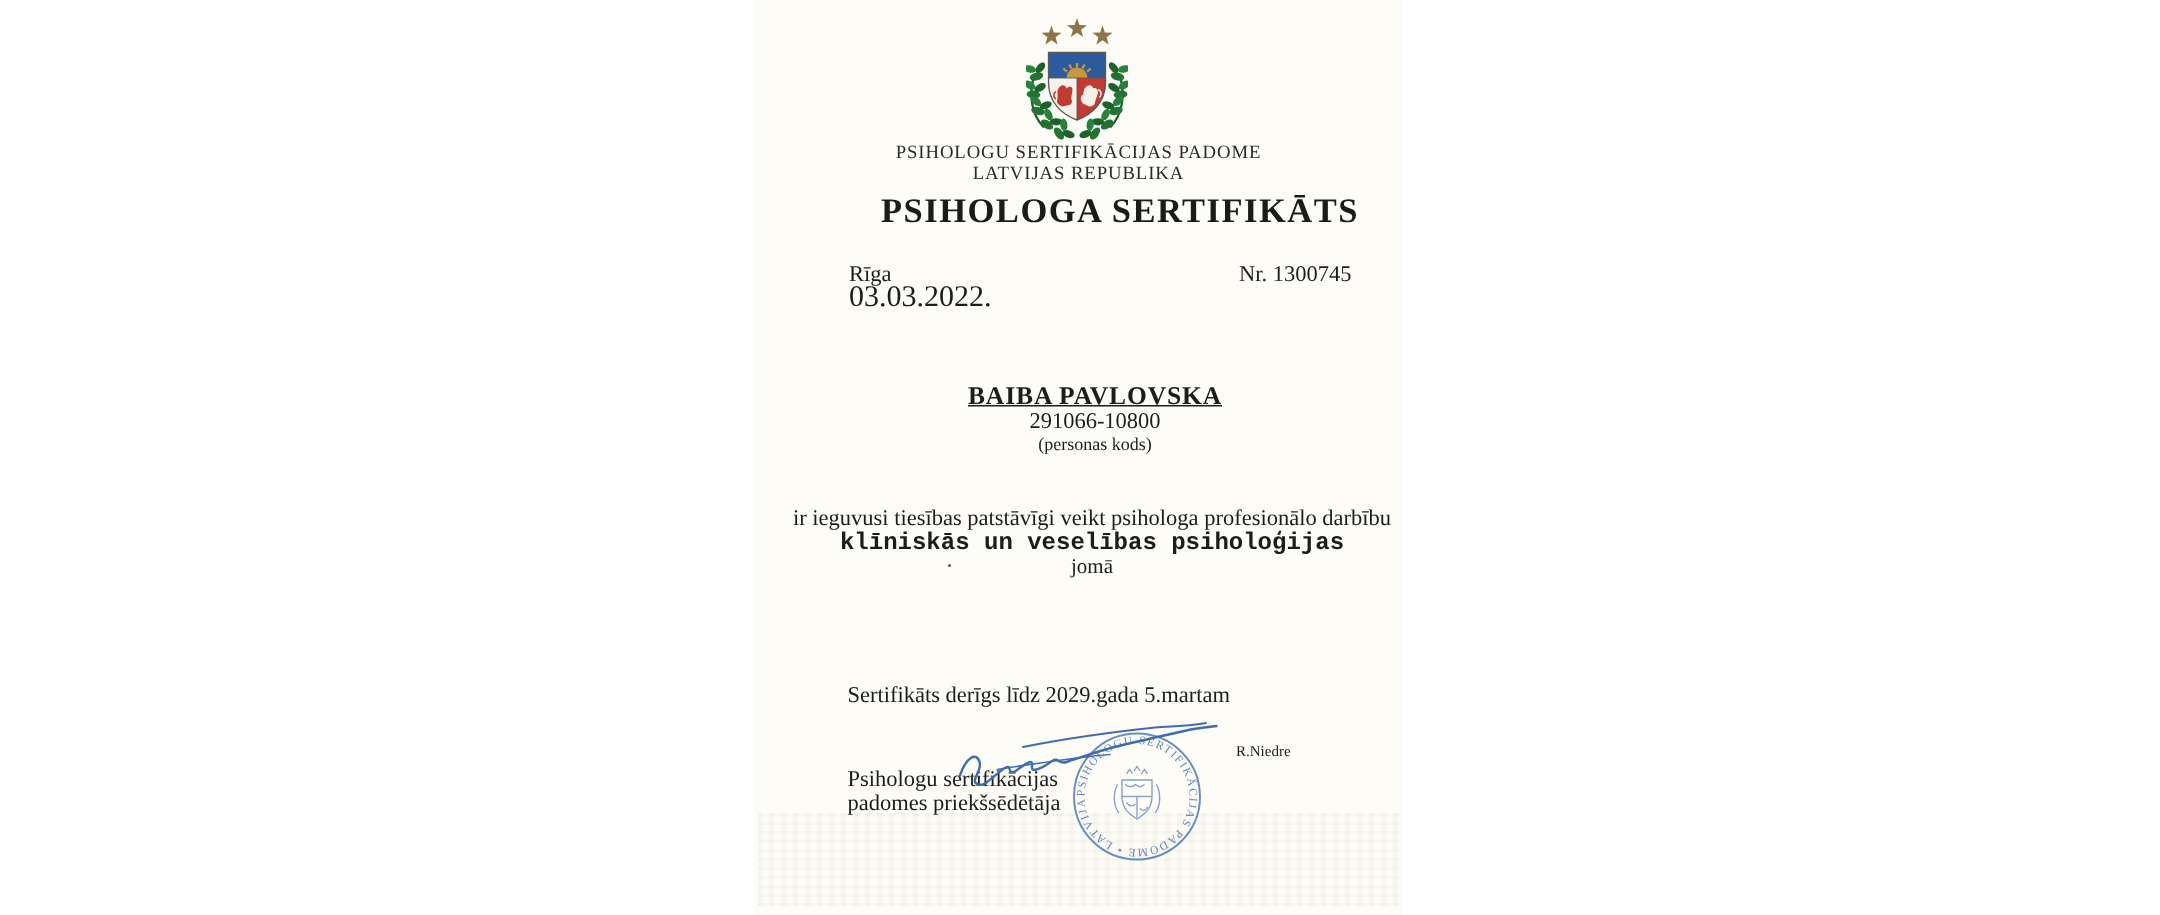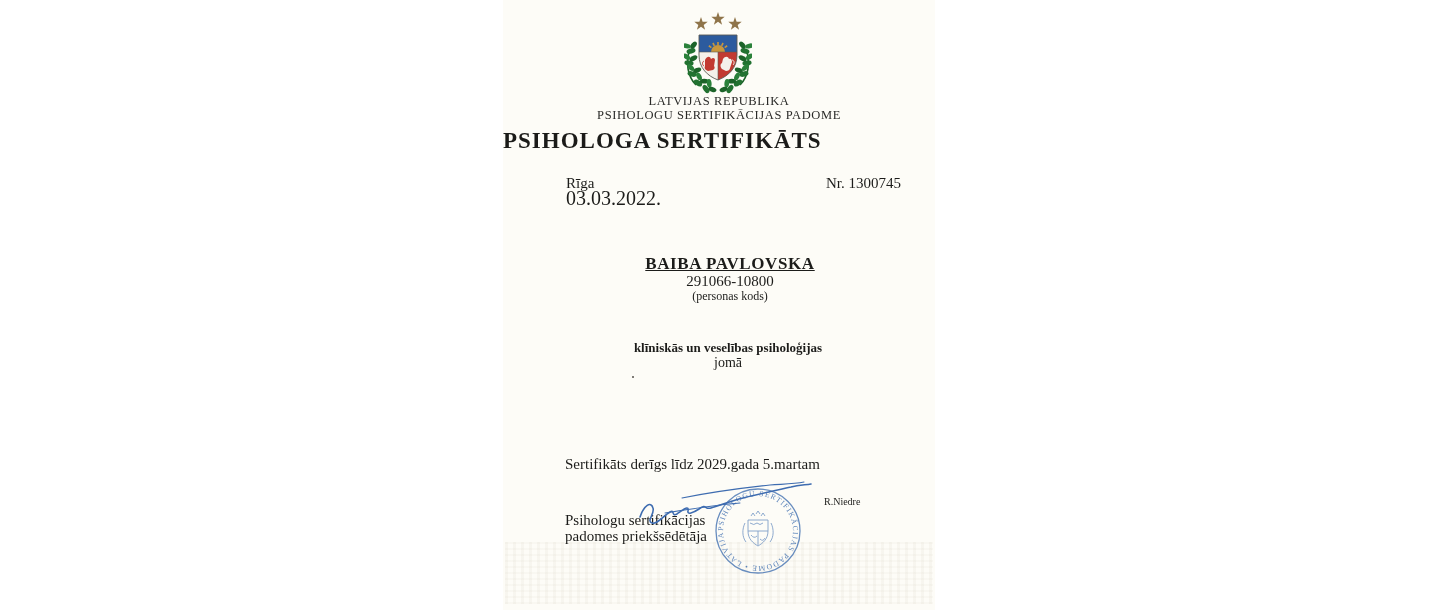--- a/index.html
+++ b/index.html
@@ -19,33 +19,33 @@
       repeating-linear-gradient(90deg, rgba(196,188,168,.10) 0 3px, rgba(255,255,255,0) 3px 8px),
       repeating-linear-gradient(0deg, rgba(205,198,180,.09) 0 2px, rgba(255,255,255,0) 2px 6px);
     pointer-events:none;
   }
   .coat{position:absolute;left:684px;top:11px;width:68px;height:86px;}
   .org-block{
     position:absolute;left:503px;top:95px;width:432px;text-align:center;
     font-size:12.5px;line-height:13.5px;letter-spacing:.6px;color:#2a2a28;
   }
   .cert-title{
-    position:absolute;left:503px;top:128px;width:432px;text-align:left;
+    position:absolute;left:474px;top:128px;width:432px;text-align:right;
     font-size:23px;font-weight:bold;letter-spacing:1px;color:#1b1b19;
   }
   .meta-place{position:absolute;left:566px;top:176px;font-size:15px;line-height:15px;}
   .meta-date{position:absolute;left:566px;top:191px;font-size:20px;line-height:15px;}
   .meta-number{position:absolute;left:826px;top:176px;font-size:15px;line-height:15px;}
   .holder-block{position:absolute;left:520px;top:255px;width:420px;text-align:center;}
   .holder-name{font-size:17px;font-weight:bold;letter-spacing:.6px;line-height:18px;text-decoration:underline;}
   .holder-code{font-size:15px;line-height:16px;}
   .holder-code-label{font-size:12px;line-height:14px;}
   .grant-block{position:absolute;left:518px;top:339px;width:420px;text-align:center;}
   .grant-line1{font-size:15px;line-height:15.5px;}
-  .grant-field{font-size:13px;font-weight:bold;line-height:15.5px;margin-top:0.5px;}
+  .grant-field{font-size:16px;font-weight:bold;line-height:15.5px;margin-top:0.5px;font-family:Liberation Mono, monospace;}
   .grant-line3{font-size:14px;line-height:15.5px;}
   .speck{position:absolute;left:632px;top:376px;width:2px;height:2px;background:#55524c;border-radius:50%;}
   .validity{position:absolute;left:565px;top:456px;font-size:15px;}
   .signer-title{position:absolute;left:565px;top:481px;font-size:15px;line-height:15.5px;margin-top:32px;}
   .signer-name{position:absolute;left:824px;top:496px;font-size:10px;}
   .seal{position:absolute;left:703px;top:476px;width:110px;height:110px;}
   .autograph{position:absolute;left:630px;top:472px;width:195px;height:58px;z-index:3;}
 </style>
 </head>
 <body>
@@ -104,37 +104,38 @@
 
     <path d="M39,48 c2,-3 5,-3 6,0 c2,-1 3,1 3,3 l-2,6 c0,2 -2,3 -4,3 l-4,-2 c-2,-2 -2,-5 0,-6 z" fill="#f4f1ea"></path>
     <path d="M48,49 c2,0 3,3 1,5" fill="none" stroke="#f4f1ea" stroke-width="1"></path>
     <path d="M15,24 h38 v20 c0,13 -8.5,21 -19,25 c-10.5,-4 -19,-12 -19,-25 z" fill="none" stroke="#5a5a52" stroke-width="0.9"></path>
     <line x1="34" y1="41" x2="34" y2="69" stroke="#5a5a52" stroke-width="0.6"></line>
     <line x1="15" y1="41" x2="53" y2="41" stroke="#5a5a52" stroke-width="0.6"></line>
   </g>
 </svg>
 
 <div class="org-block">
+  <div>PSIHOLOGU SERTIFIKĀCIJAS PADOME</div>
   <div>LATVIJAS REPUBLIKA</div>
-  <div>PSIHOLOGU SERTIFIKĀCIJAS PADOME</div>
 </div>
 
 <div class="cert-title">PSIHOLOGA SERTIFIKĀTS</div>
 
 <div class="meta-place">Rīga</div>
 <div class="meta-date">03.03.2022.</div>
 <div class="meta-number">Nr. 1300745</div>
 
 <div class="holder-block">
   <div class="holder-name">BAIBA PAVLOVSKA</div>
   <div class="holder-code">291066-10800</div>
   <div class="holder-code-label">(personas kods)</div>
 </div>
 
 <div class="grant-block">
+  <div class="grant-line1">ir ieguvusi tiesības patstāvīgi veikt psihologa profesionālo darbību</div>
   <div class="grant-field">klīniskās un veselības psiholoģijas</div>
   <div class="grant-line3">jomā</div>
 </div>
 <div class="speck"></div>
 
 <div class="validity">Sertifikāts derīgs līdz 2029.gada 5.martam</div>
 
 <div class="signer-title">
   <div>Psihologu sertifikācijas</div>
   <div>padomes priekšsēdētāja</div>

